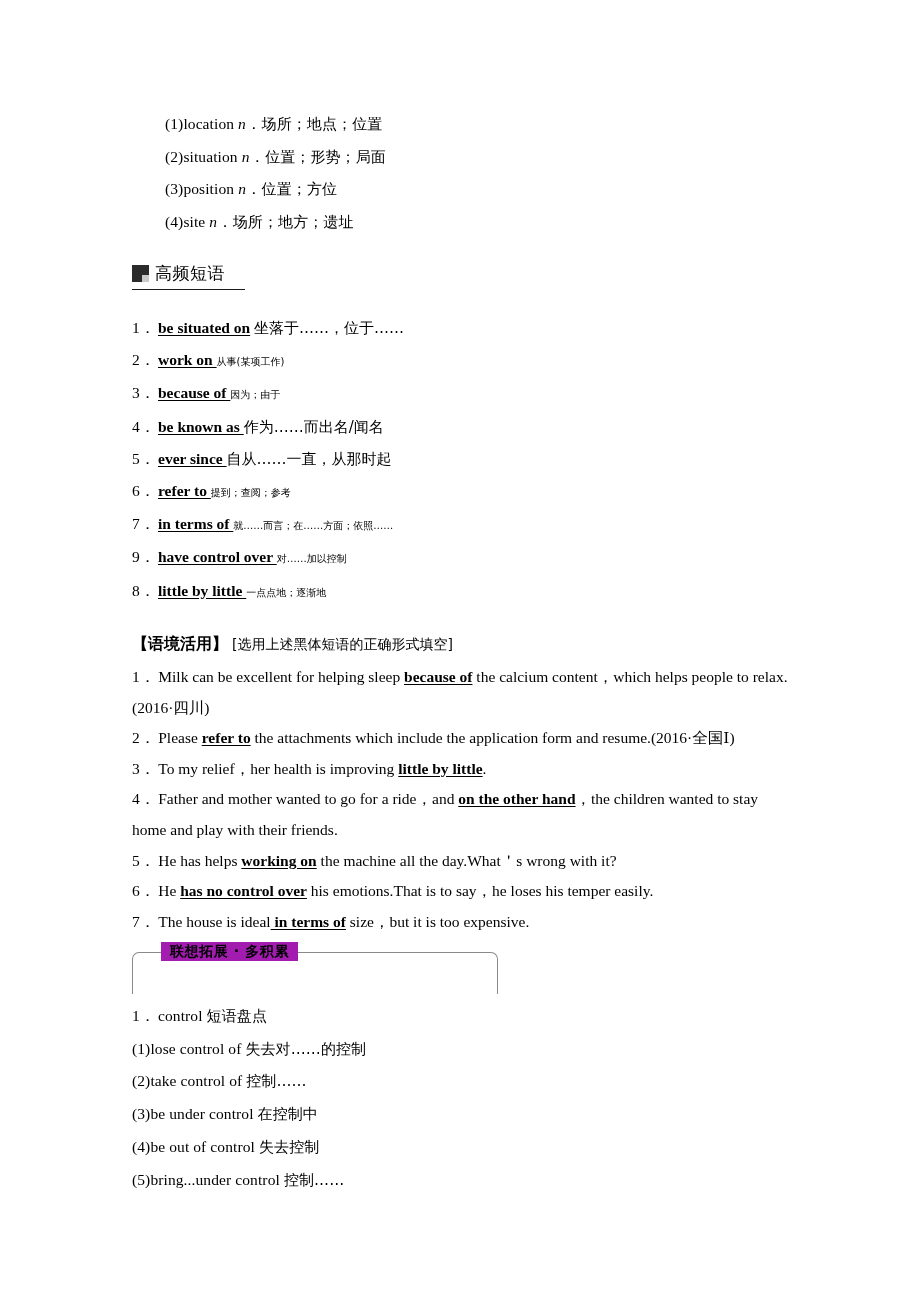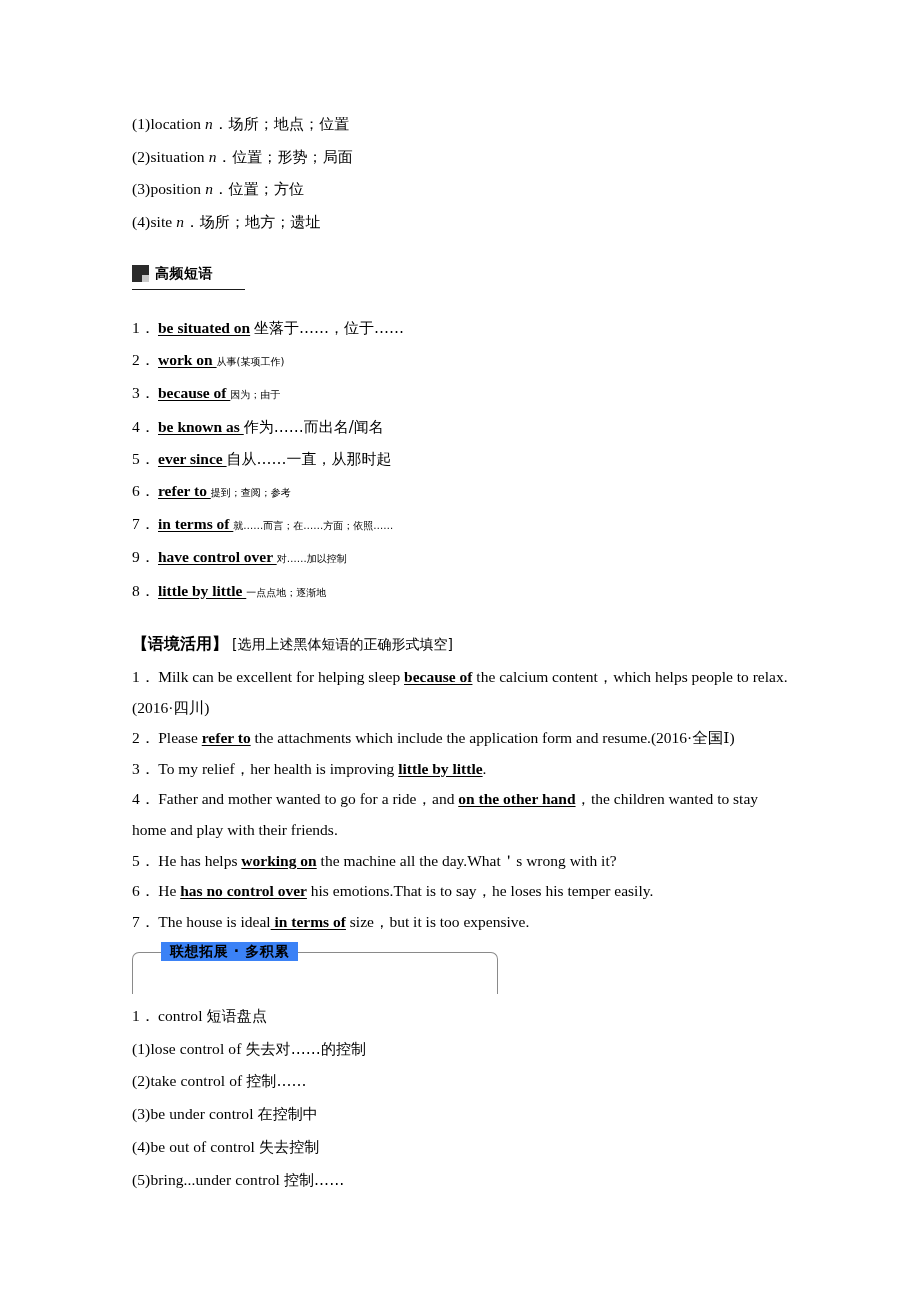--- a/index.html
+++ b/index.html
@@ -34,21 +34,21 @@
   .cn-b {
     font-family: "DejaVu Sans", "Liberation Sans", sans-serif;
     font-size: 10px;
     font-weight: normal;
   }
   .it { font-style: italic; }
   .u { text-decoration: underline; text-underline-offset: 2px; font-weight: bold; }
 
   
   .senses { position: absolute; left: 0; top: 108px; }
-  .senses .row { margin-bottom: 0px; }
+  .senses .row { margin-bottom: 0px; margin-left: 33px; }
 
   
   .sec-head {
     position: absolute;
     left: 0;
     top: 264px;
     width: 115px;
   }
   .sec-head-inner {
     display: flex;
@@ -67,22 +67,22 @@
     content: "";
     position: absolute;
     right: 0;
     bottom: 0;
     width: 7px;
     height: 7px;
     background: #c9c9c9;
   }
   .sec-title {
     font-family: "DejaVu Sans", "Liberation Sans", sans-serif;
-    font-size: 14px;
-    font-weight: bold;
+    font-size: 17px;
+    font-weight: normal;
     letter-spacing: 0.5px;
     line-height: 19px;
     text-align: right;
   }
   .sec-rule {
     border-bottom: 1.6px solid #1a1a1a;
     width: 113px;
     margin-top: 2px;
   }
 
@@ -143,21 +143,21 @@
     border: 1px solid #8a8a8a;
     border-bottom: none;
     border-top: 1px solid #8a8a8a;
     border-radius: 7px 7px 0 0;
     box-sizing: border-box;
   }
   .assoc-label {
     position: absolute;
     left: 28px;
     top: -11px;
-    background: #3b82f6;
+    background: #a21caf;
     padding: 0 9px;
     font-family: "DejaVu Sans", "Liberation Sans", sans-serif;
     font-size: 14px;
     font-weight: bold;
     letter-spacing: 0.6px;
     white-space: nowrap;
     line-height: 19px;
   }
 
   

